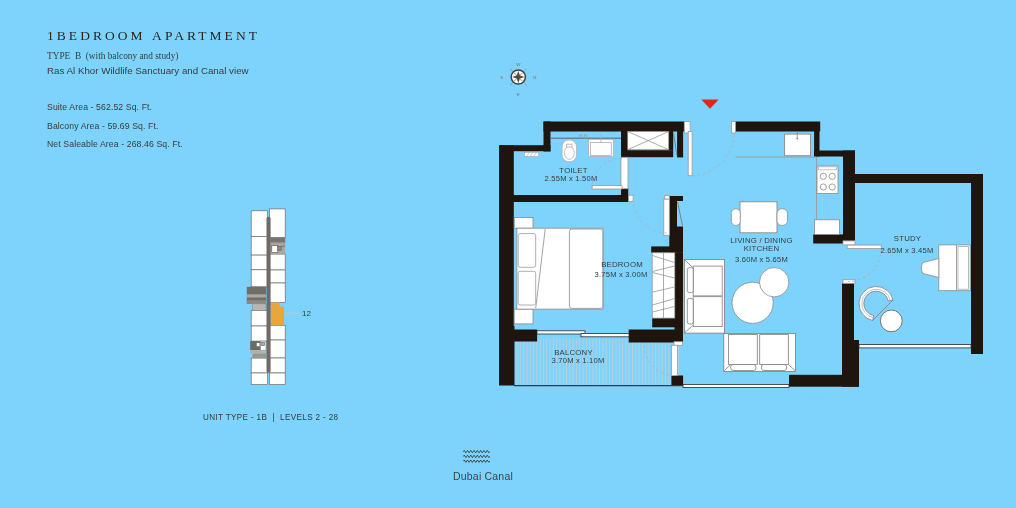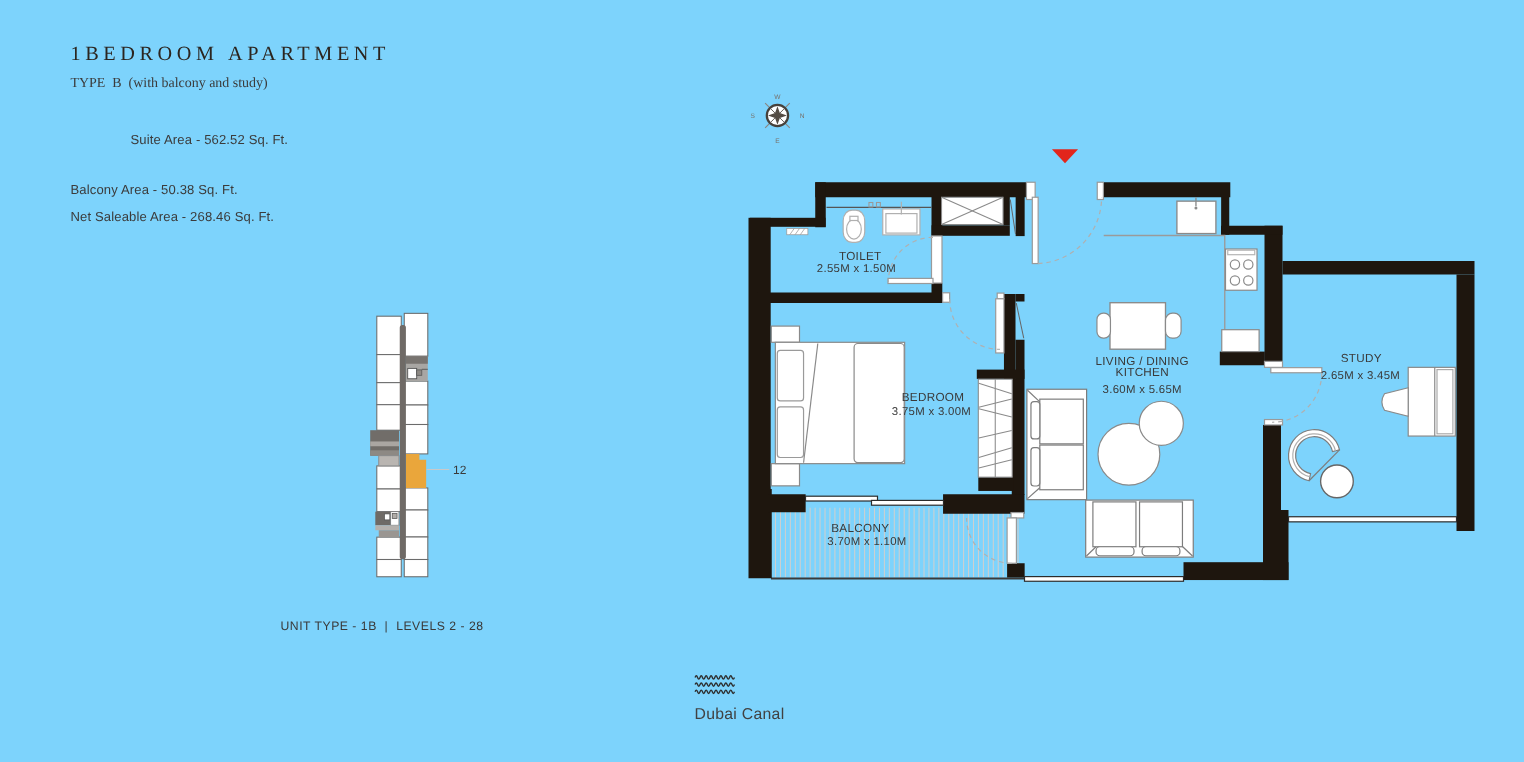--- a/index.html
+++ b/index.html
@@ -15,30 +15,31 @@
   #canal{font-size:10.5px;color:#414141;letter-spacing:0.2px;}
 </style>
 </head>
 <body>
 <div id="page">
 
   <div class="abs" id="title">1BEDROOM&nbsp;APARTMENT</div>
 
   <div class="abs" id="sub1">TYPE&nbsp;&nbsp;B&nbsp; (with balcony and study)</div>
 
-
-  <div class="abs area" style="left:47px;top:88px;margin-left:40px;">Suite Area - 562.52 Sq. Ft.</div>
-
-  <div class="abs area" style="left:47px;top:120.5px;">Balcony Area - 50.38 Sq. Ft.</div>
+  <div class="abs" id="sub2">Ras Al Khor Wildlife Sanctuary and Canal view</div>
+
+  <div class="abs area" style="left:47px;top:102px;">Suite Area - 562.52 Sq. Ft.</div>
+
+  <div class="abs area" style="left:47px;top:120.5px;">Balcony Area - 59.69 Sq. Ft.</div>
 
   <div class="abs area" style="left:47px;top:138.8px;">Net Saleable Area - 268.46 Sq. Ft.</div>
 
-  <div class="abs" id="unitline" style="left:187px;top:412.8px;">UNIT TYPE - 1B&nbsp; |&nbsp; LEVELS&nbsp;2 - 28</div>
-
-  <div class="abs" id="canal" style="left:463px;top:470px;">Dubai Canal</div>
+  <div class="abs" id="unitline" style="left:203px;top:412.8px;">UNIT TYPE - 1B&nbsp; |&nbsp; LEVELS&nbsp;2 - 28</div>
+
+  <div class="abs" id="canal" style="left:453px;top:470px;">Dubai Canal</div>
   <svg class="abs" style="left:0;top:0;" width="1016" height="508" viewBox="0 0 1016 508" fill="none" stroke-linecap="butt">
 
   <g stroke="#6b6b6b" stroke-width="0.7" fill="#ffffff">
 
     <rect x="251.2" y="210.8" width="16.3" height="25.6"></rect>
     <rect x="251.2" y="236.4" width="16.3" height="18.7"></rect>
     <rect x="251.2" y="255.1" width="16.3" height="14.7"></rect>
     <rect x="251.2" y="269.8" width="16.3" height="17.0"></rect>
     <rect x="251.2" y="310.6" width="16.3" height="15.4"></rect>
     <rect x="251.2" y="326.0" width="16.3" height="15.1"></rect>

